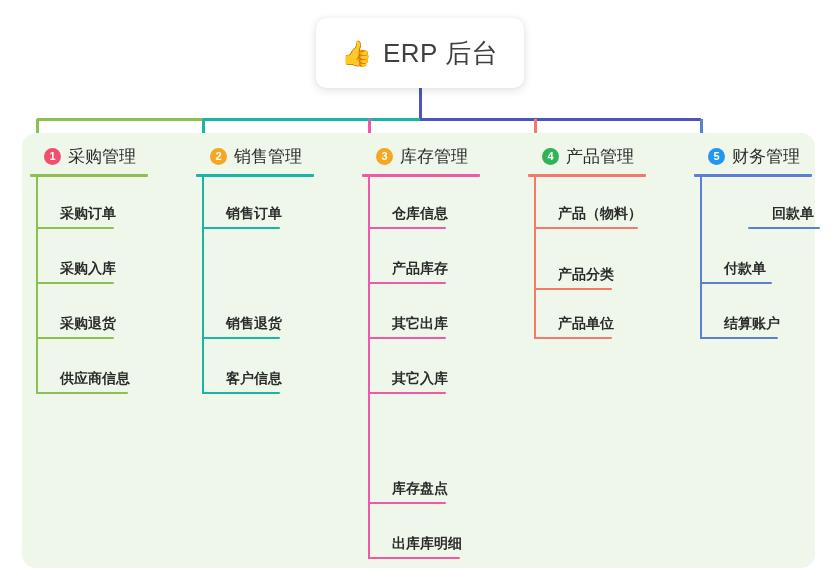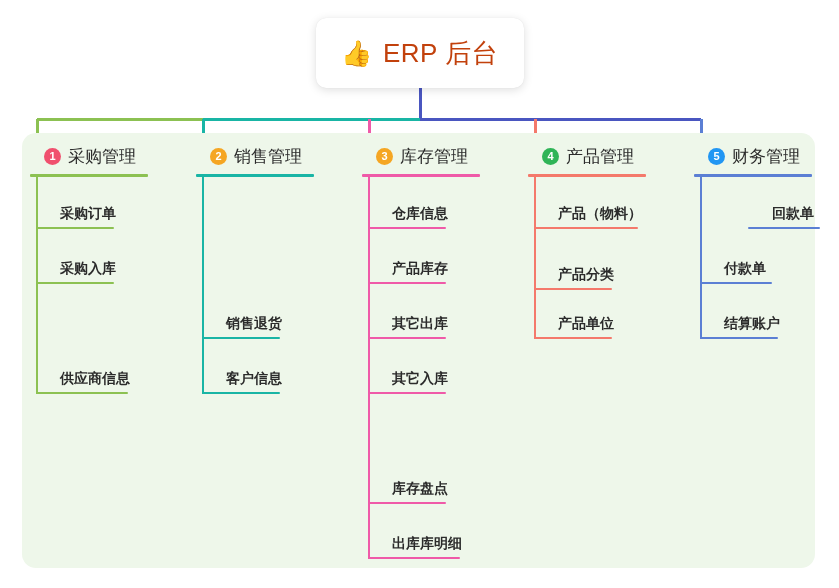--- a/index.html
+++ b/index.html
@@ -22,21 +22,21 @@
     box-shadow:0 2px 10px rgba(0,0,0,0.13),0 0 1px rgba(0,0,0,0.10);
     display:flex;align-items:center;justify-content:center;
     box-sizing:border-box;
   }
   .root-inner{display:flex;align-items:center;gap:10px;}
   .root-emoji{
     font-size:25px;line-height:1;
     font-family:"DejaVu Sans",sans-serif;
   }
   .root-title{
-    font-size:26px;color:#c2410c;letter-spacing:.5px;
+    font-size:26px;color:#404040;letter-spacing:.5px;
     white-space:nowrap;
   }
 
   
   #wires{position:absolute;left:0;top:0;width:839px;height:588px;pointer-events:none;}
 
   
   .panel{
     position:absolute;
     left:22px;top:133px;
@@ -109,32 +109,40 @@
           <div class="head-bar" style="width: 118px; background: rgb(140, 193, 82);"></div>
           <div class="spine" style="height: 217px; background: rgb(140, 193, 82);"></div>
           <div class="item" style="top: 62px; height: 34px; width: 98px;">
             <span class="item-label">采购订单</span>
             <div class="item-bar" style="width: 78px; background: rgb(140, 193, 82);"></div>
           </div>
           <div class="item" style="top: 117px; height: 34px; width: 98px;">
             <span class="item-label">采购入库</span>
             <div class="item-bar" style="width: 78px; background: rgb(140, 193, 82);"></div>
           </div>
+          <div class="item" style="top: 172px; height: 34px; width: 98px;">
+            <span class="item-label">采购退货</span>
+            <div class="item-bar" style="width: 78px; background: rgb(140, 193, 82);"></div>
+          </div>
           <div class="item" style="top: 227px; height: 34px; width: 112px; padding-left: 40px;">
             <span class="item-label">供应商信息</span>
             <div class="item-bar" style="width: 92px; background: rgb(140, 193, 82);"></div>
           </div>
         </div>
         <div class="col" style="left: 174px; width: 160px; height: 435px;">
           <div class="col-head">
             <span class="badge" style="background: rgb(245, 166, 35);">2</span>
             <span class="col-title">销售管理</span>
           </div>
           <div class="head-bar" style="width: 118px; background: rgb(25, 181, 165);"></div>
           <div class="spine" style="height: 217px; background: rgb(25, 181, 165);"></div>
+          <div class="item" style="top: 62px; height: 34px; width: 98px;">
+            <span class="item-label">销售订单</span>
+            <div class="item-bar" style="width: 78px; background: rgb(25, 181, 165);"></div>
+          </div>
           <div class="item" style="top: 172px; height: 34px; width: 98px;">
             <span class="item-label">销售退货</span>
             <div class="item-bar" style="width: 78px; background: rgb(25, 181, 165);"></div>
           </div>
           <div class="item" style="top: 227px; height: 34px; width: 98px;">
             <span class="item-label">客户信息</span>
             <div class="item-bar" style="width: 78px; background: rgb(25, 181, 165);"></div>
           </div>
         </div>
         <div class="col" style="left: 340px; width: 160px; height: 435px;">

